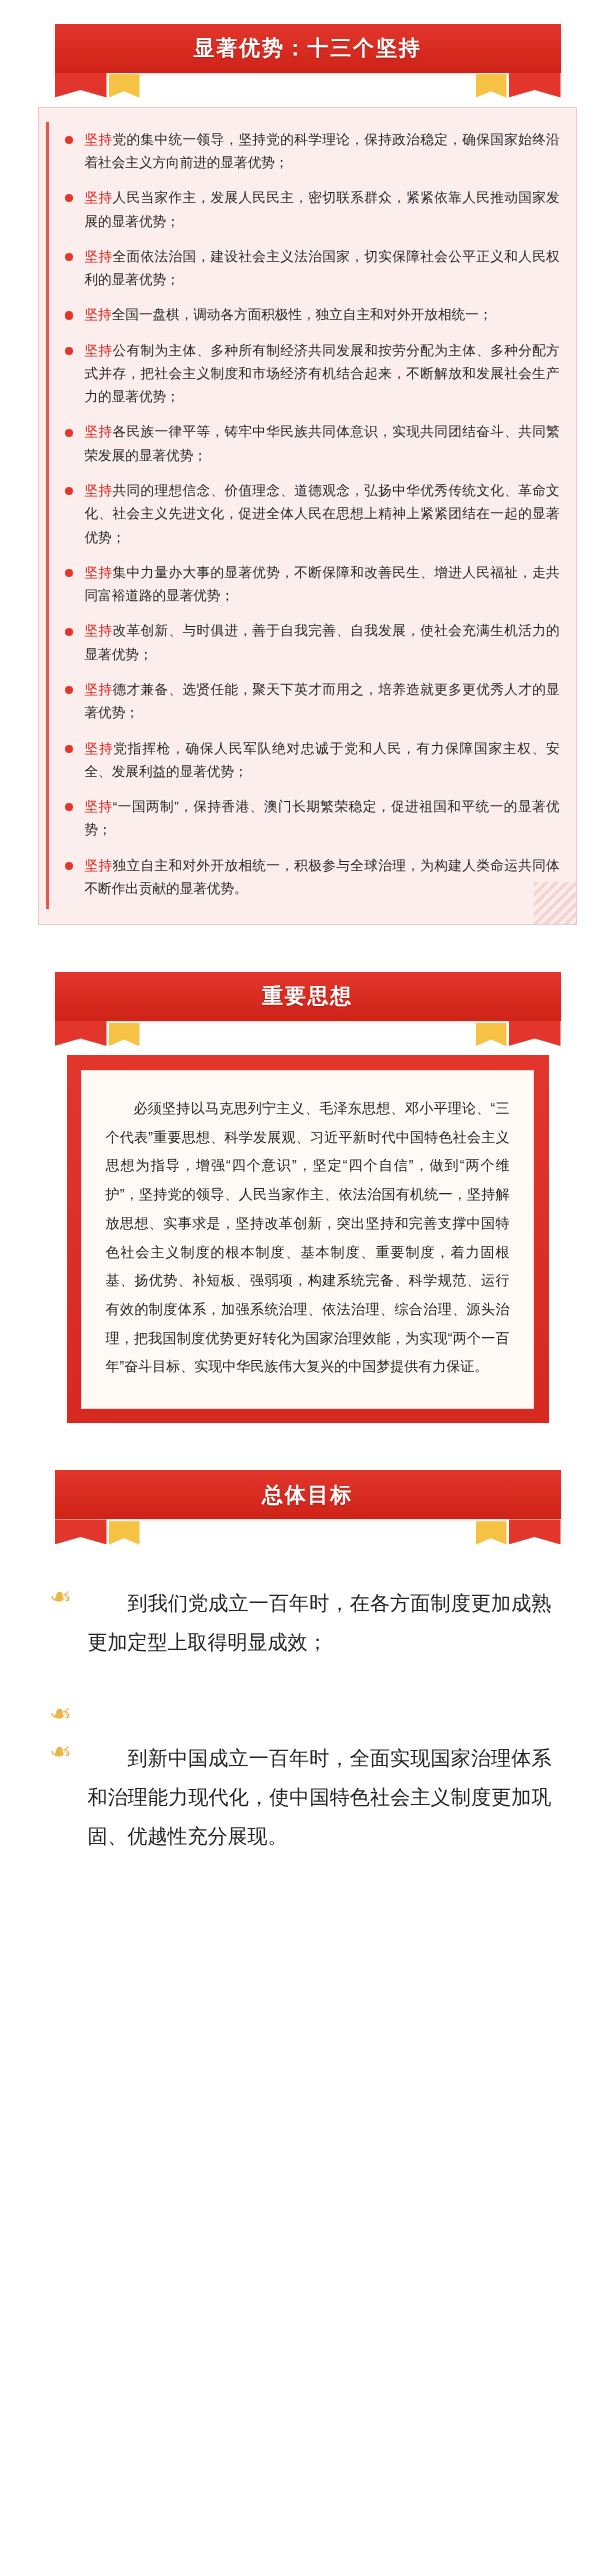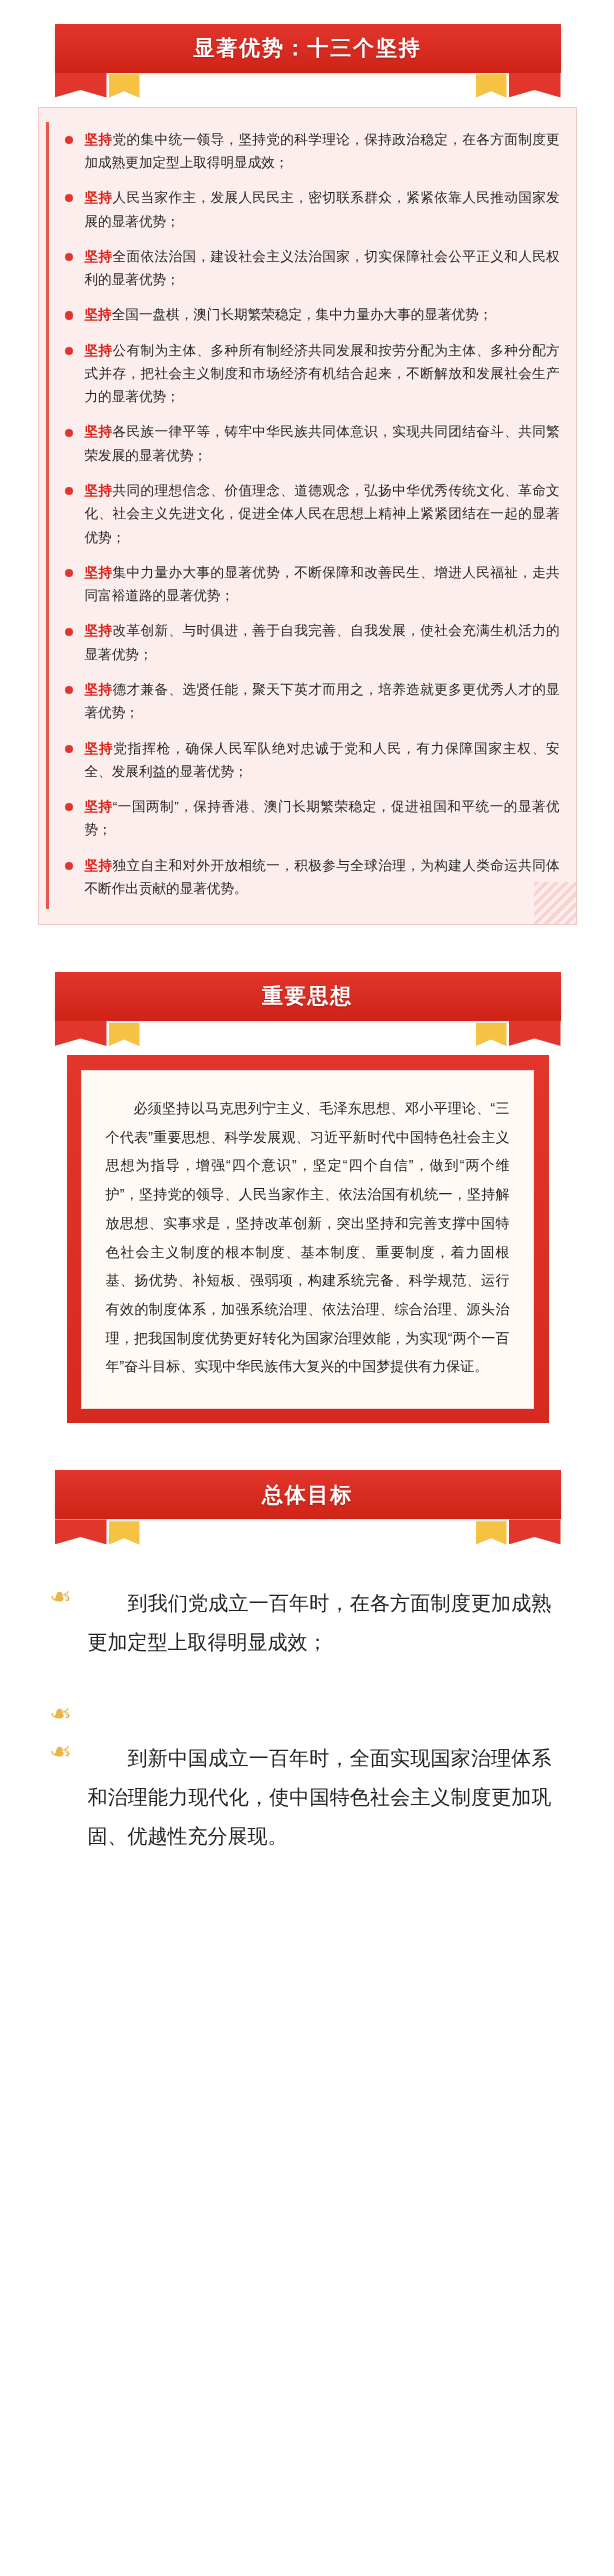--- a/index.html
+++ b/index.html
@@ -116,21 +116,21 @@
     text-align: justify;
   }
   ul.points li:last-child { margin-bottom: 0; }
   ul.points li .dot {
     position: absolute;
     left: 0; top: 8.1px;
     width: 8.1px; height: 8.1px;
     border-radius: 50%;
     background: #e2362c;
   }
-  .kw { color: #d8241a; font-weight: bold; }
+  .kw { color: #d8241a; font-weight: normal; }
 
   
   .para-card {
     position: relative;
     width: 482px;
     margin: 5.4px auto 0 auto;
     background: linear-gradient(180deg,#e2362c 0%,#d62a20 100%);
     padding: 14.5px;
   }
   .para-inner {
@@ -188,24 +188,24 @@
       <div class="tail l"></div>
       <div class="tail r"></div>
       <div class="tail-yellow l"></div>
       <div class="tail-yellow r"></div>
     </div>
   </div>
 
   <div class="card">
     <div class="left-rail"></div>
     <ul class="points">
-      <li><span class="dot"></span><span class="kw">坚持</span><span>党的集中统一领导，坚持党的科学理论，保持政治稳定，在各方面制度更加成熟更加定型上取得明显成效；</span></li>
+      <li><span class="dot"></span><span class="kw">坚持</span><span>党的集中统一领导，坚持党的科学理论，保持政治稳定，确保国家始终沿着社会主义方向前进的显著优势；</span></li>
       <li><span class="dot"></span><span class="kw">坚持</span><span>人民当家作主，发展人民民主，密切联系群众，紧紧依靠人民推动国家发展的显著优势；</span></li>
       <li><span class="dot"></span><span class="kw">坚持</span><span>全面依法治国，建设社会主义法治国家，切实保障社会公平正义和人民权利的显著优势；</span></li>
-      <li><span class="dot"></span><span class="kw">坚持</span><span>全国一盘棋，澳门长期繁荣稳定，集中力量办大事的显著优势；</span></li>
+      <li><span class="dot"></span><span class="kw">坚持</span><span>全国一盘棋，调动各方面积极性，独立自主和对外开放相统一；</span></li>
       <li><span class="dot"></span><span class="kw">坚持</span><span>公有制为主体、多种所有制经济共同发展和按劳分配为主体、多种分配方式并存，把社会主义制度和市场经济有机结合起来，不断解放和发展社会生产力的显著优势；</span></li>
       <li><span class="dot"></span><span class="kw">坚持</span><span>各民族一律平等，铸牢中华民族共同体意识，实现共同团结奋斗、共同繁荣发展的显著优势；</span></li>
       <li><span class="dot"></span><span class="kw">坚持</span><span>共同的理想信念、价值理念、道德观念，弘扬中华优秀传统文化、革命文化、社会主义先进文化，促进全体人民在思想上精神上紧紧团结在一起的显著优势；</span></li>
       <li><span class="dot"></span><span class="kw">坚持</span><span>集中力量办大事的显著优势，不断保障和改善民生、增进人民福祉，走共同富裕道路的显著优势；</span></li>
       <li><span class="dot"></span><span class="kw">坚持</span><span>改革创新、与时俱进，善于自我完善、自我发展，使社会充满生机活力的显著优势；</span></li>
       <li><span class="dot"></span><span class="kw">坚持</span><span>德才兼备、选贤任能，聚天下英才而用之，培养造就更多更优秀人才的显著优势；</span></li>
       <li><span class="dot"></span><span class="kw">坚持</span><span>党指挥枪，确保人民军队绝对忠诚于党和人民，有力保障国家主权、安全、发展利益的显著优势；</span></li>
       <li><span class="dot"></span><span class="kw">坚持</span><span>“一国两制”，保持香港、澳门长期繁荣稳定，促进祖国和平统一的显著优势；</span></li>
       <li><span class="dot"></span><span class="kw">坚持</span><span>独立自主和对外开放相统一，积极参与全球治理，为构建人类命运共同体不断作出贡献的显著优势。</span></li>
     </ul>

